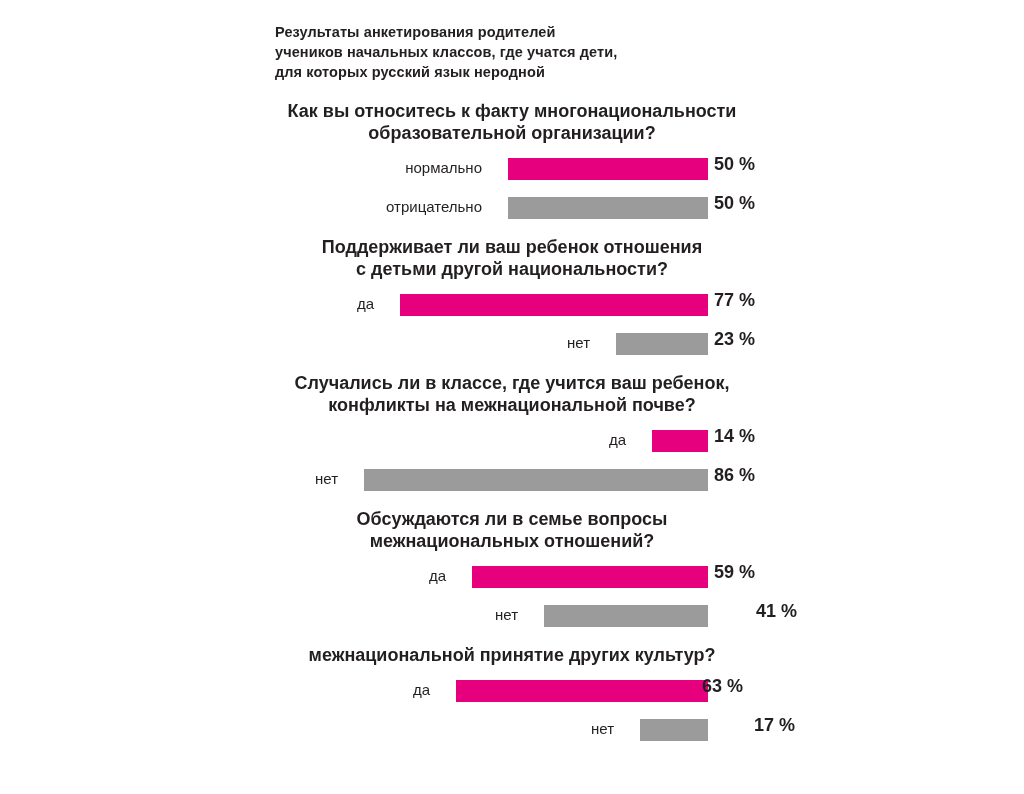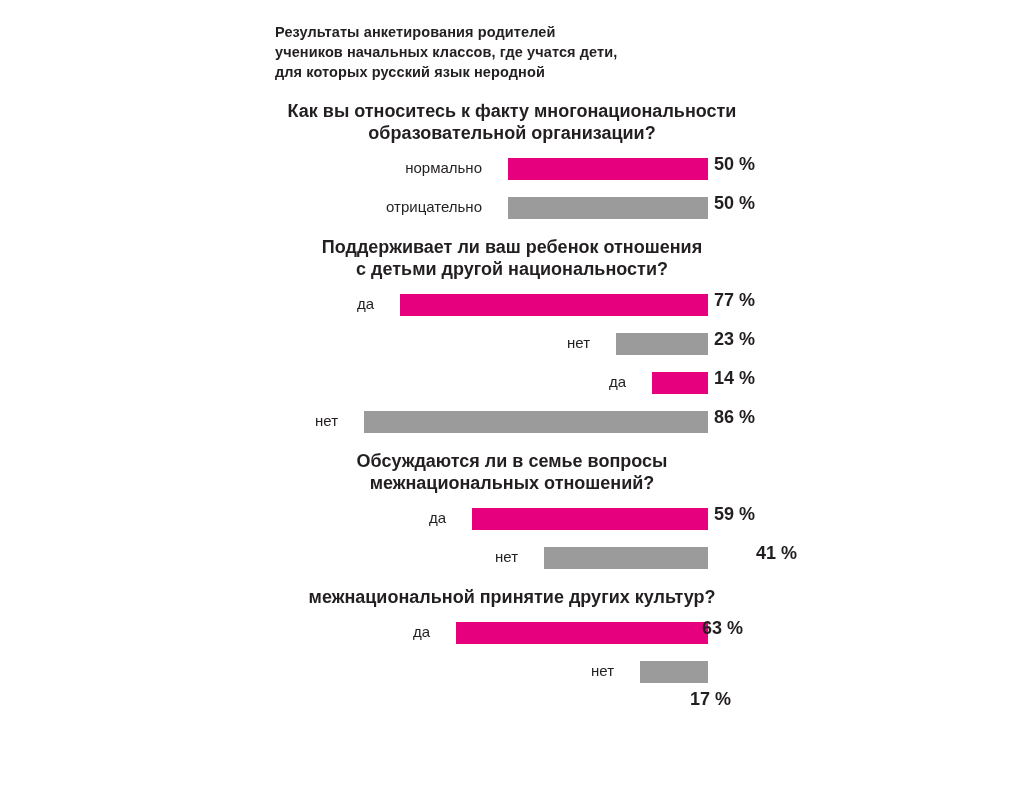--- a/index.html
+++ b/index.html
@@ -149,20 +149,24 @@
           <div class="row">
             <div class="row-label" style="right: 422px;">нет</div>
             <div class="bar-track">
               <div class="bar grey" style="left: 616px; width: 92px; background: rgb(155, 155, 155);"></div>
             </div>
             <div class="value" style="left: 714px;">23 %</div>
           </div>
         </div>
       </div>
       <div class="group">
+        <div class="question">
+          <span class="question-line">Случались ли в классе, где учится ваш ребенок,</span>
+          <span class="question-line">конфликты на межнациональной почве?</span>
+        </div>
         <div class="rows">
           <div class="row">
             <div class="row-label" style="right: 386px;">да</div>
             <div class="bar-track">
               <div class="bar magenta" style="left: 652px; width: 56px; background: rgb(230, 0, 126);"></div>
             </div>
             <div class="value" style="left: 714px;">14 %</div>
           </div>
           <div class="row">
             <div class="row-label" style="right: 674px;">нет</div>
@@ -205,19 +209,19 @@
             <div class="bar-track">
               <div class="bar magenta" style="left: 456px; width: 252px; background: rgb(230, 0, 126);"></div>
             </div>
             <div class="value" style="left: 702px;">63 %</div>
           </div>
           <div class="row">
             <div class="row-label" style="right: 398px;">нет</div>
             <div class="bar-track">
               <div class="bar grey" style="left: 640px; width: 68px; background: rgb(155, 155, 155);"></div>
             </div>
-            <div class="value" style="left: 690px; margin-top: 32px;">17 %</div>
+            <div class="value" style="left: 754px;">17 %</div>
           </div>
         </div>
       </div>
     </div>
 
 </div>
 
 </body></html>

